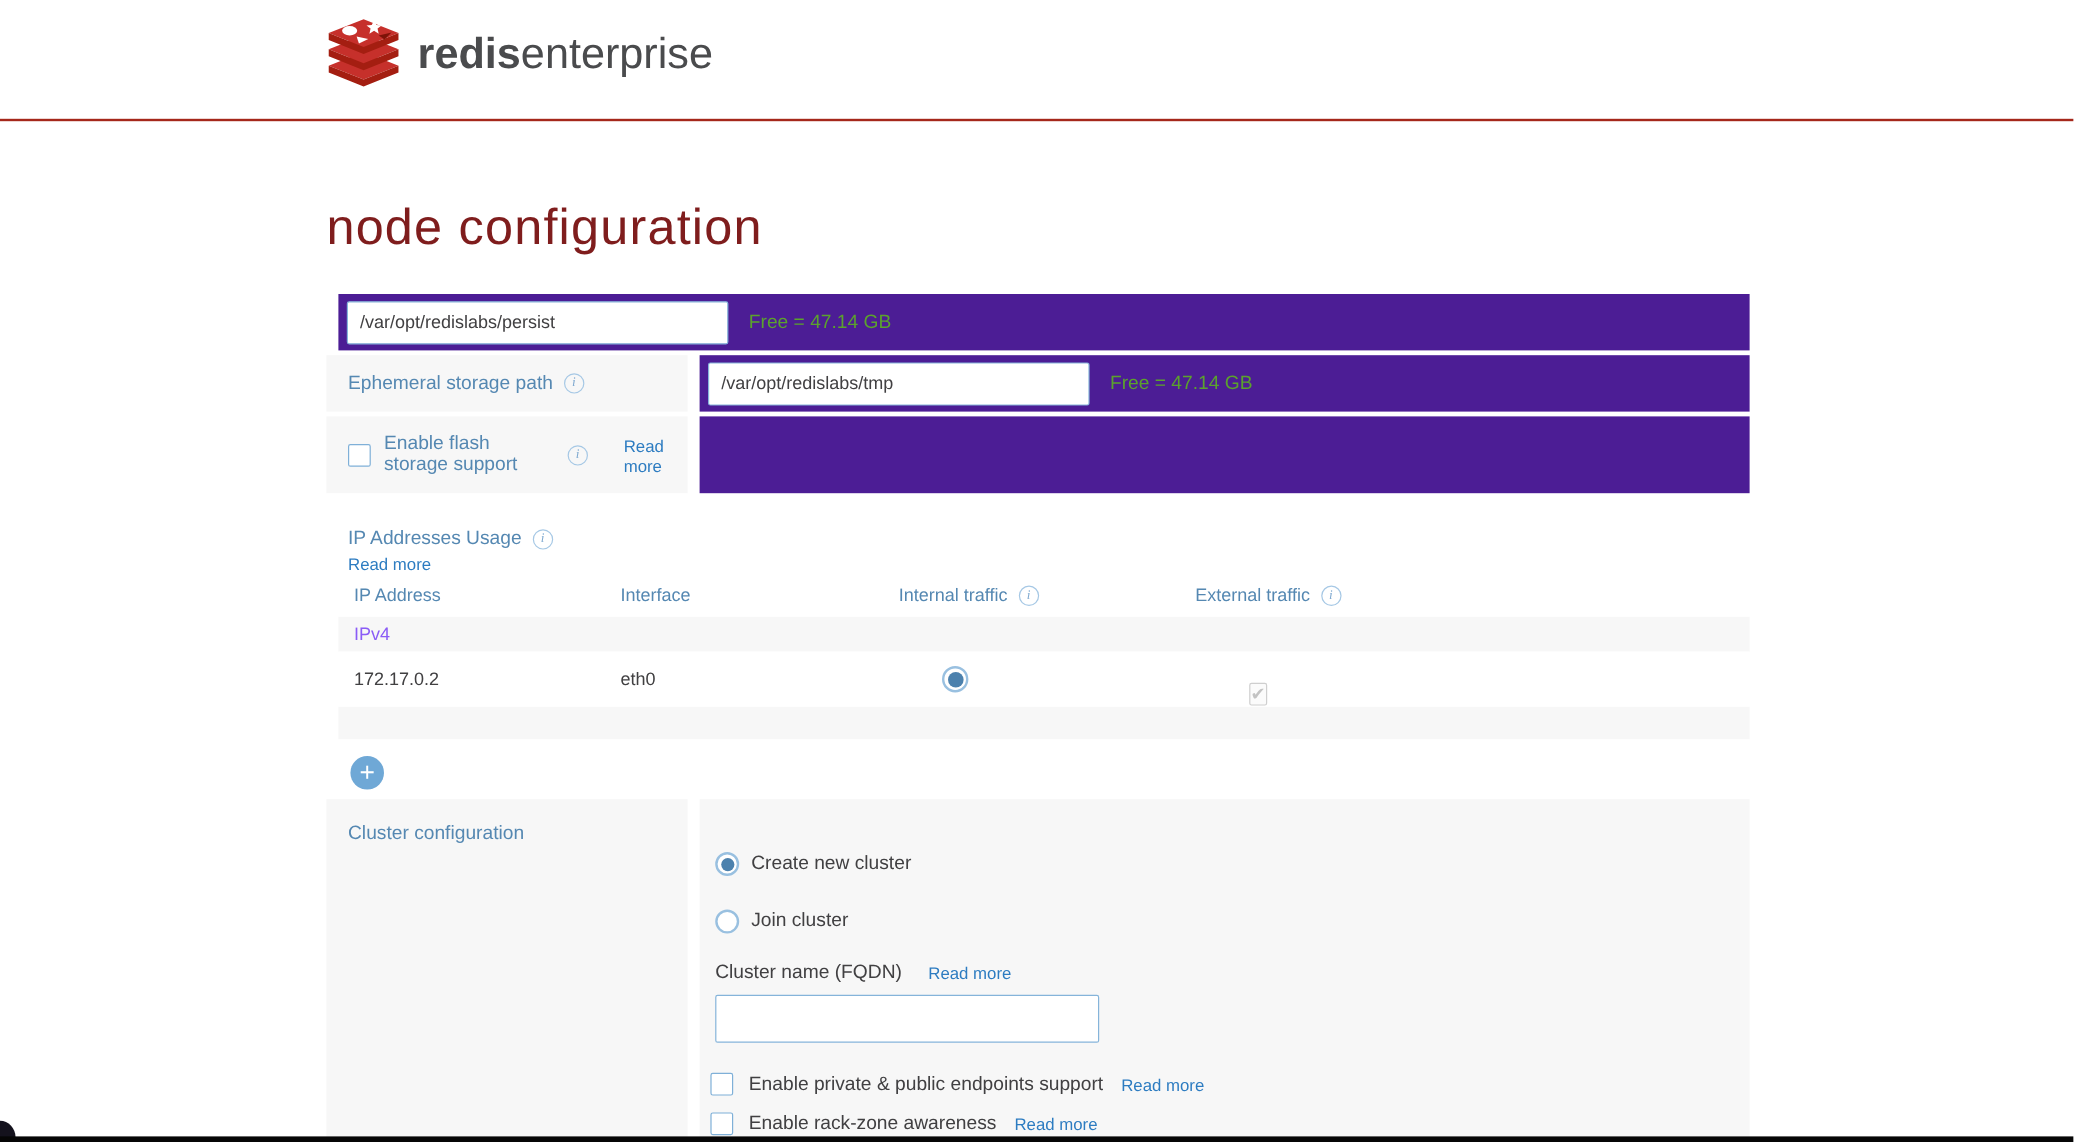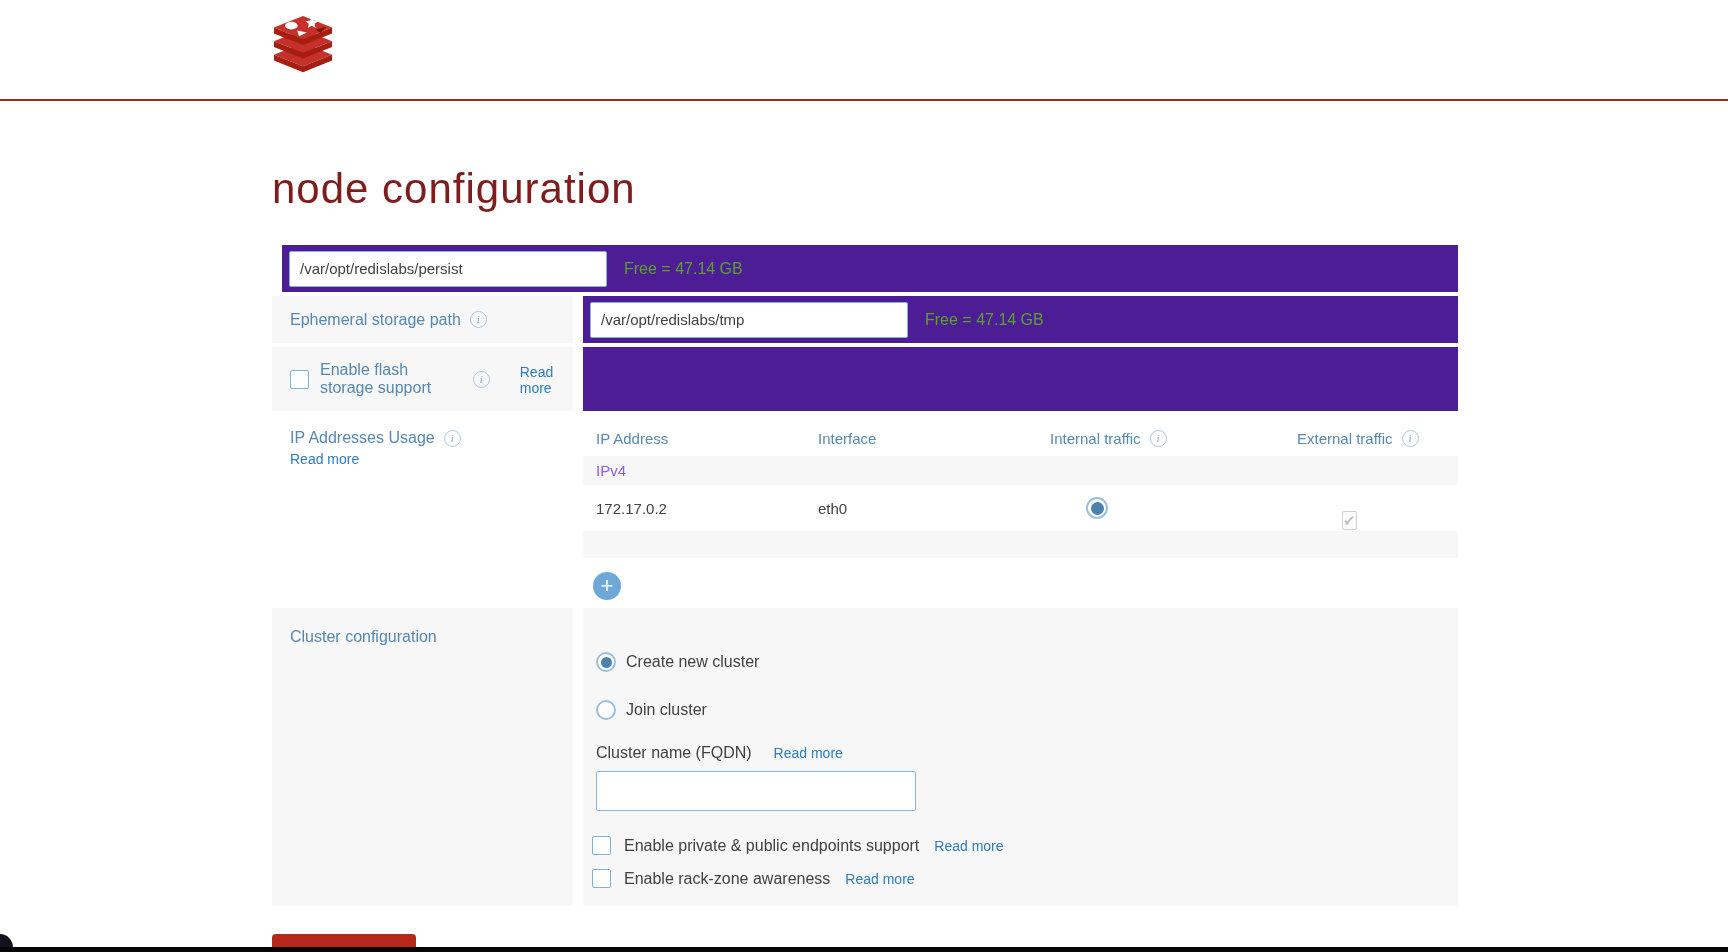--- a/index.html
+++ b/index.html
@@ -43,21 +43,21 @@
 
   .checkbox { width:19px; height:19px; border:1px solid #7fb0d8; border-radius:2px;
               background:#fff; flex:none; }
   .cb-line { display:flex; align-items:center; }
 
   .flash-inner { display:flex; justify-content:center; }
   .flash-inner .readmore { margin-left:30px; margin-top:3px; }
   .flash-inner .cb-line .lbl { margin-left:11px; }
 
   
-  .ip-section { display:flex; margin-top:11px; }
+  .ip-section { display:flex; margin-top:22px;flex-direction:column; }
   .ip-label-col { width:301px; flex:none; padding-left:18px; padding-top:7px; }
   .ip-label-line { display:flex; align-items:center; }
   .ip-label-col .readmore { margin-left:0; display:inline-block; margin-top:4px; }
   .ip-table { flex:1; margin-left:10px; }
   .t-row { display:grid; grid-template-columns:235px 232px 247px 1fr; align-items:center; }
   .t-head { height:32px; }
   .t-head .cell { color:#5588b2; font-size:15px; display:flex; align-items:center; }
   .cell.first { padding-left:13px; }
   .t-group { height:29px; background:#f7f7f7; color:#8b5cf6; font-size:15px;
              display:flex; align-items:center; padding-left:13px; margin-top:2px;text-align:center; }
@@ -117,20 +117,21 @@
         <path d="M2 40 L2 46 L32 58 L62 46 L62 40 L32 52 Z" fill="#a41e11"></path>
         <path d="M32 14 L62 26 L32 38 L2 26 Z" fill="#c6302b"></path>
         <path d="M2 26 L2 32 L32 44 L62 32 L62 26 L32 38 Z" fill="#a41e11"></path>
         <path d="M32 0 L62 12 L32 24 L2 12 Z" fill="#c6302b"></path>
         <path d="M2 12 L2 18 L32 30 L62 18 L62 12 L32 24 Z" fill="#a41e11"></path>
         <ellipse cx="20" cy="10" rx="6.5" ry="4" fill="#fff"></ellipse>
         <path d="M41 1 L43 5 L47.5 5.5 L44 8 L45 12.5 L41 10 L37 12.5 L38 8 L34.5 5.5 L39 5 Z" fill="#fff"></path>
         <path d="M45 14 L56 11.5 L50 17.5 Z" fill="#7e1308"></path>
         <path d="M26 15 L36 17 L28 21 Z" fill="#fff"></path>
       </svg>
+      <div class="brand-text"><b>redis</b><span>enterprise</span></div>
     </div>
   </div>
 
   <div class="main">
     <h1 class="page-title">node configuration</h1>
 
     <div class="formarea">
 
       
       <div class="row h47">

